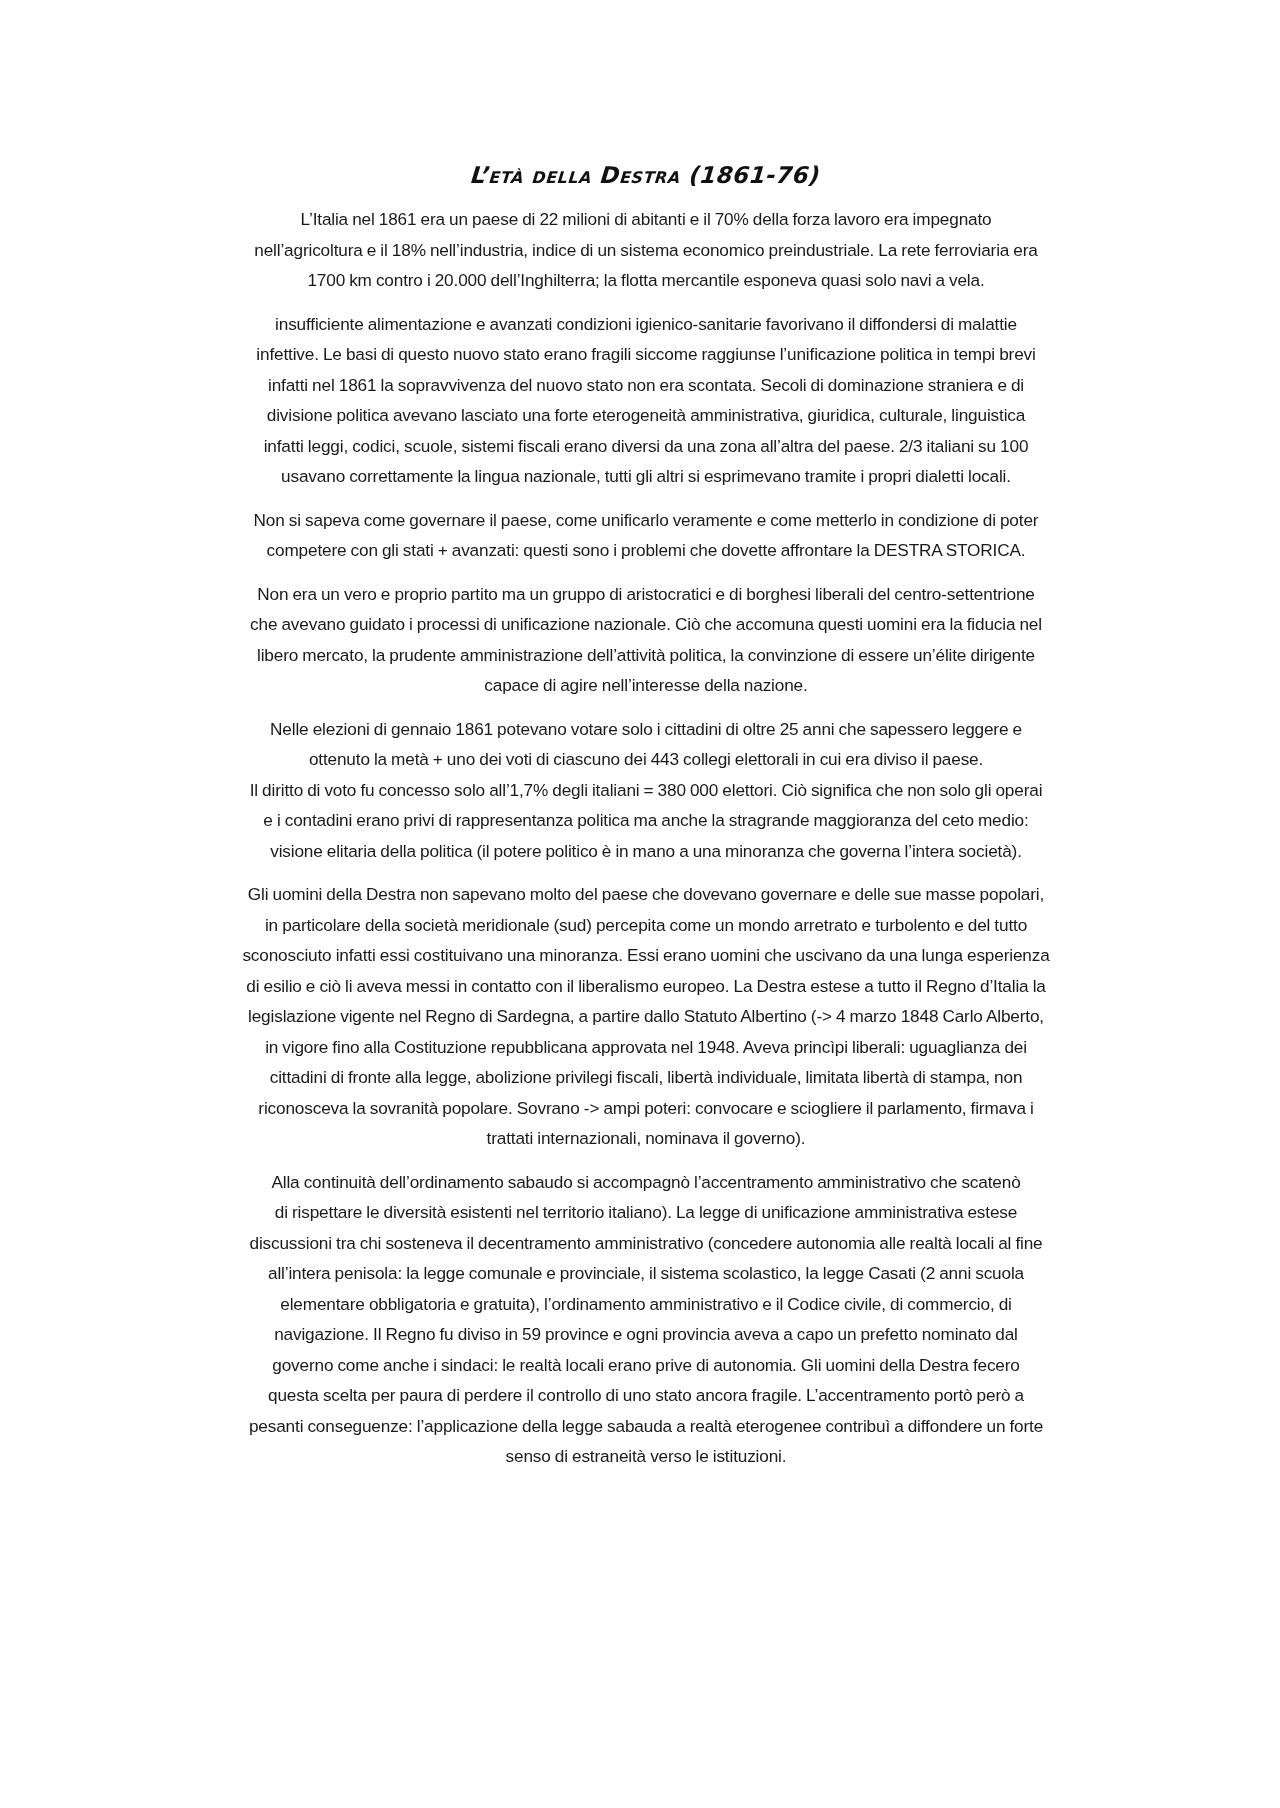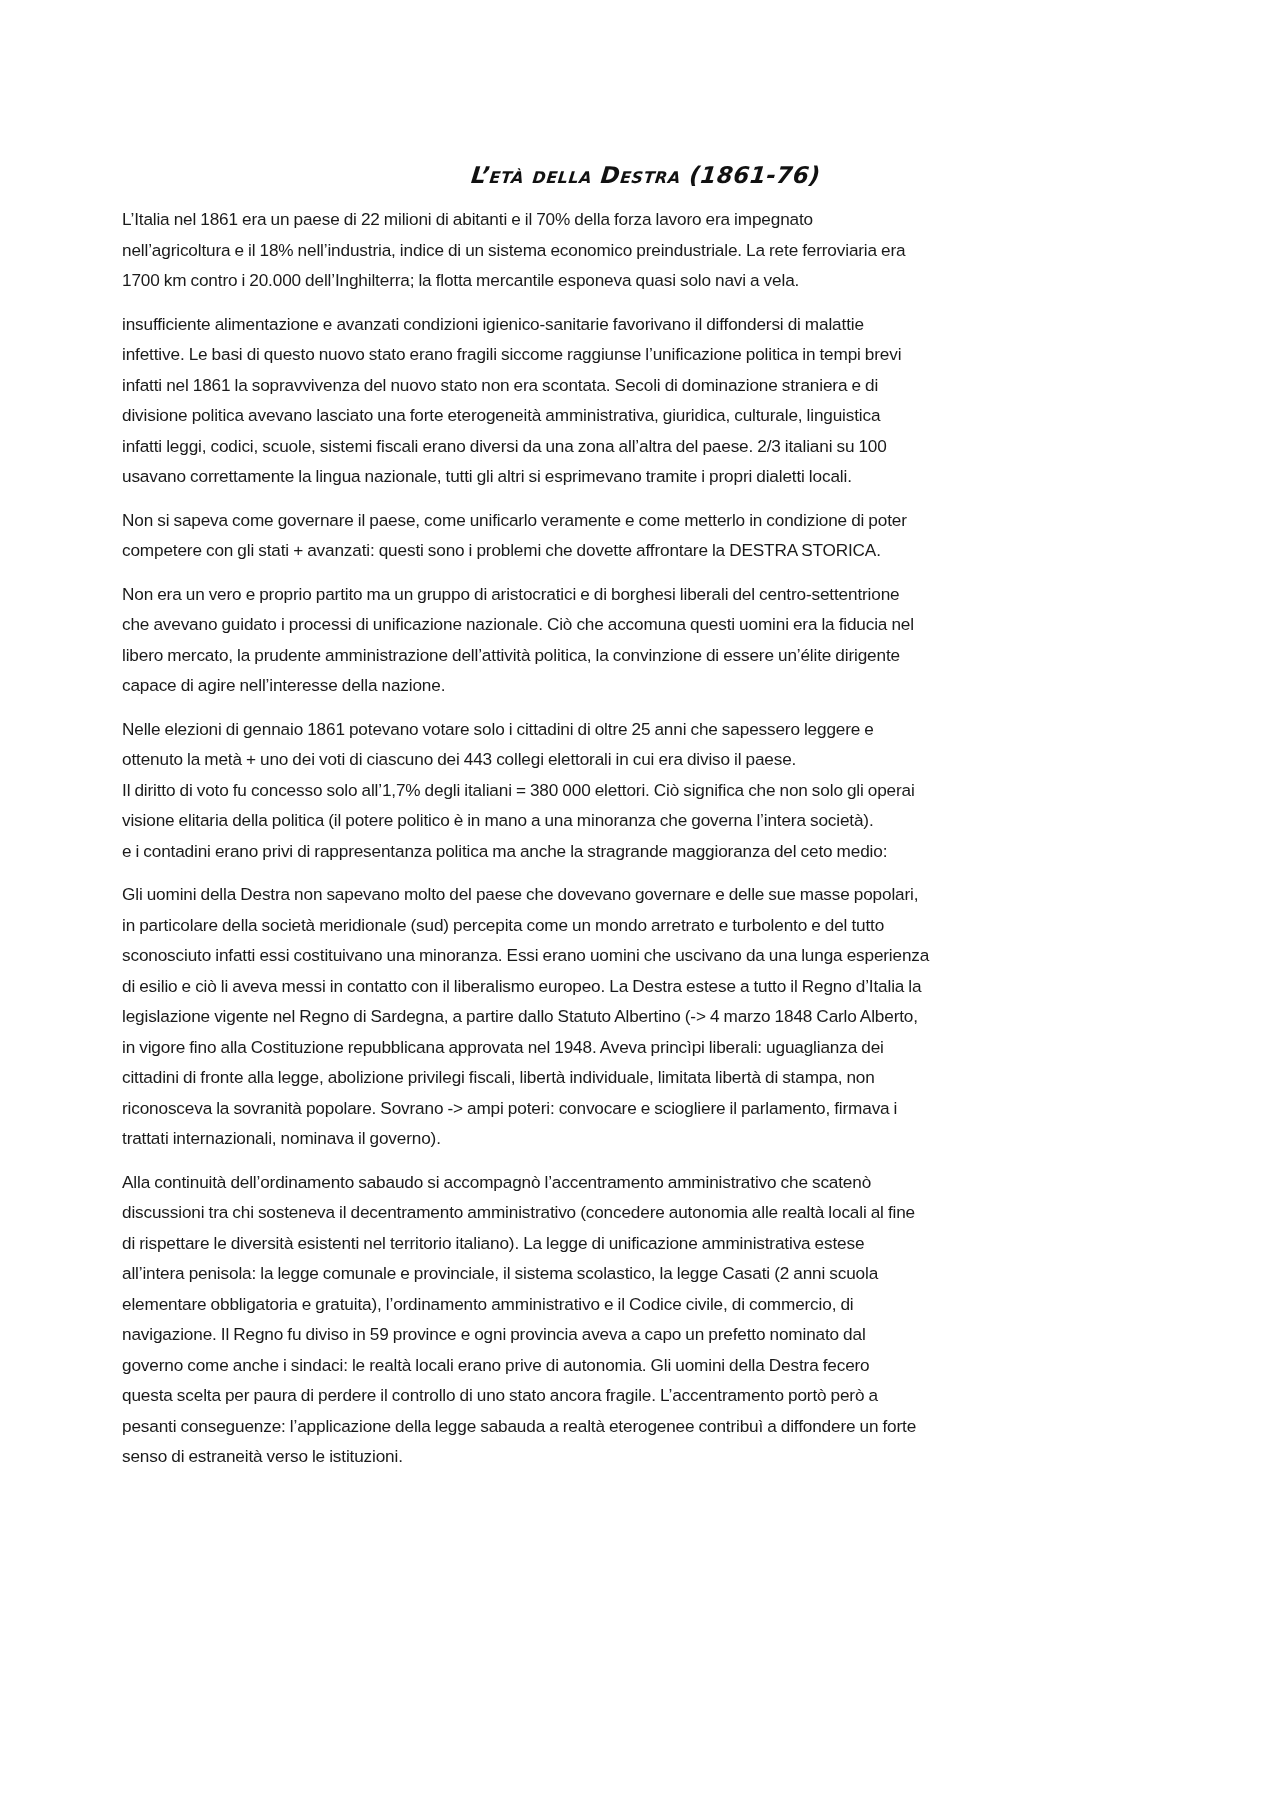--- a/index.html
+++ b/index.html
@@ -34,21 +34,21 @@
       line-height: 30px;
       transform: skewX(-6deg);
     }
     .para {
       font-family: "Liberation Sans", sans-serif;
       font-size: 17.2px;
       line-height: 30.5px;
       margin: 0 0 13px 0;
       letter-spacing: -0.15px;
       word-spacing: -0.5px;
-      text-align: left;
+      text-align: center;
     }
     .para .line {
       display: block;
       white-space: nowrap;
     }
   </style>
 </head>
 <body>
 
 <div class="page">
@@ -75,38 +75,38 @@
       <p class="para">
         <span class="line">Non era un vero e proprio partito ma un gruppo di aristocratici e di borghesi liberali del centro-settentrione</span>
         <span class="line">che avevano guidato i processi di unificazione nazionale. Ciò che accomuna questi uomini era la fiducia nel</span>
         <span class="line">libero mercato, la prudente amministrazione dell’attività politica, la convinzione di essere un’élite dirigente</span>
         <span class="line">capace di agire nell’interesse della nazione.</span>
       </p>
       <p class="para">
         <span class="line"> Nelle elezioni di gennaio 1861 potevano votare solo i cittadini di oltre 25 anni che sapessero leggere e</span>
         <span class="line">ottenuto la metà + uno dei voti di ciascuno dei 443 collegi elettorali in cui era diviso il paese.</span>
         <span class="line">Il diritto di voto fu concesso solo all’1,7% degli italiani = 380 000 elettori. Ciò significa che non solo gli operai</span>
+        <span class="line">e i contadini erano privi di rappresentanza politica ma anche la stragrande maggioranza del ceto medio:</span>
         <span class="line">visione elitaria della politica (il potere politico è in mano a una minoranza che governa l’intera società).</span>
-        <span class="line">e i contadini erano privi di rappresentanza politica ma anche la stragrande maggioranza del ceto medio:</span>
       </p>
       <p class="para">
         <span class="line">Gli uomini della Destra non sapevano molto del paese che dovevano governare e delle sue masse popolari,</span>
         <span class="line">in particolare della società meridionale (sud) percepita come un mondo arretrato e turbolento e del tutto</span>
         <span class="line">sconosciuto infatti essi costituivano una minoranza. Essi erano uomini che uscivano da una lunga esperienza</span>
         <span class="line">di esilio e ciò li aveva messi in contatto con il liberalismo europeo. La Destra estese a tutto il Regno d’Italia la</span>
         <span class="line">legislazione vigente nel Regno di Sardegna, a partire dallo Statuto Albertino (-&gt; 4 marzo 1848 Carlo Alberto,</span>
         <span class="line">in vigore fino alla Costituzione repubblicana approvata nel 1948. Aveva princìpi liberali: uguaglianza dei</span>
         <span class="line">cittadini di fronte alla legge, abolizione privilegi fiscali, libertà individuale, limitata libertà di stampa, non</span>
         <span class="line">riconosceva la sovranità popolare. Sovrano -&gt; ampi poteri: convocare e sciogliere il parlamento, firmava i</span>
         <span class="line">trattati internazionali, nominava il governo).</span>
       </p>
       <p class="para">
         <span class="line">Alla continuità dell’ordinamento sabaudo si accompagnò l’accentramento amministrativo che scatenò</span>
+        <span class="line">di rispettare le diversità esistenti nel territorio italiano). La legge di unificazione amministrativa estese</span>
         <span class="line">discussioni tra chi sosteneva il decentramento amministrativo (concedere autonomia alle realtà locali al fine</span>
-        <span class="line">di rispettare le diversità esistenti nel territorio italiano). La legge di unificazione amministrativa estese</span>
         <span class="line">all’intera penisola: la legge comunale e provinciale, il sistema scolastico, la legge Casati (2 anni scuola</span>
         <span class="line">elementare obbligatoria e gratuita), l’ordinamento amministrativo e il Codice civile, di commercio, di</span>
         <span class="line">navigazione. Il Regno fu diviso in 59 province e ogni provincia aveva a capo un prefetto nominato dal</span>
         <span class="line">governo come anche i sindaci: le realtà locali erano prive di autonomia. Gli uomini della Destra fecero</span>
         <span class="line">questa scelta per paura di perdere il controllo di uno stato ancora fragile. L’accentramento portò però a</span>
         <span class="line">pesanti conseguenze: l’applicazione della legge sabauda a realtà eterogenee contribuì a diffondere un forte</span>
         <span class="line">senso di estraneità verso le istituzioni.</span>
       </p>
     </div>
 </div>

